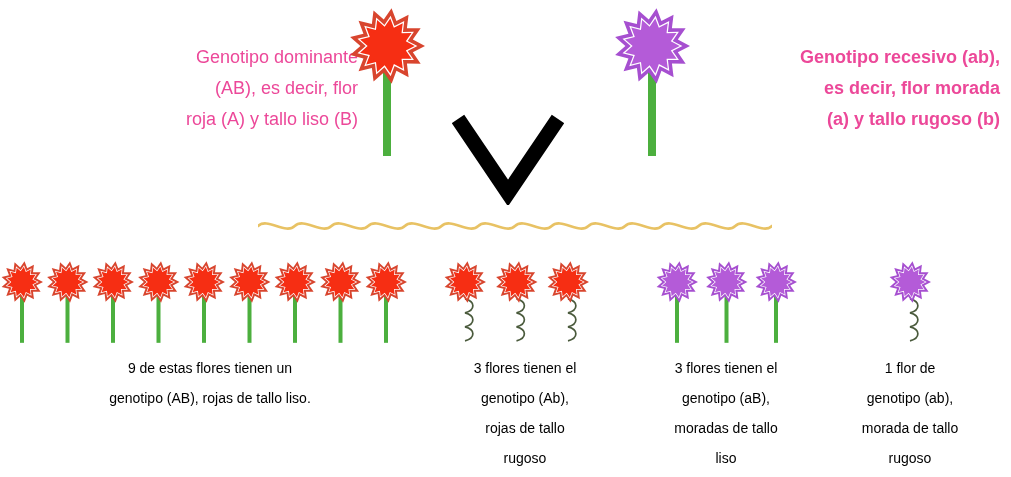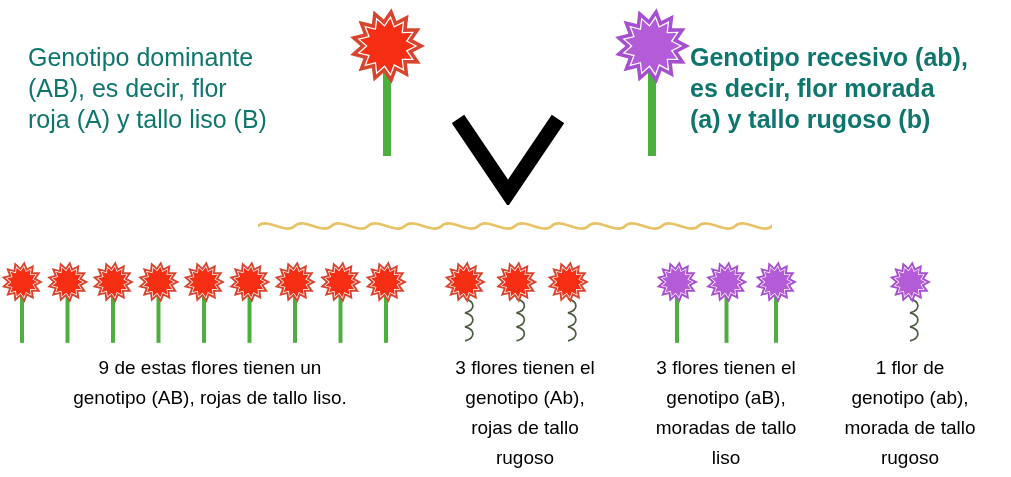--- a/index.html
+++ b/index.html
@@ -15,28 +15,28 @@
     position: relative;
     width: 1011px;
     height: 477px;
     background: #ffffff;
     overflow: hidden;
   }
   .abs { position: absolute; }
 
   
   .caption-top {
-    font-size: 25px;
+    font-size: 18px;
     line-height: 31px;
-    text-align: left;
-    color: #0f766e;
+    text-align: right;
+    color: #ec4899;
     white-space: pre-line;
   }
   .caption-bottom {
-    font-size: 19px;
+    font-size: 14px;
     line-height: 30px;
     text-align: center;
     color: #000;
     white-space: pre-line;
   }
 
   
   .flower { position: absolute; }
   .flower svg { display: block; overflow: visible; }
 

